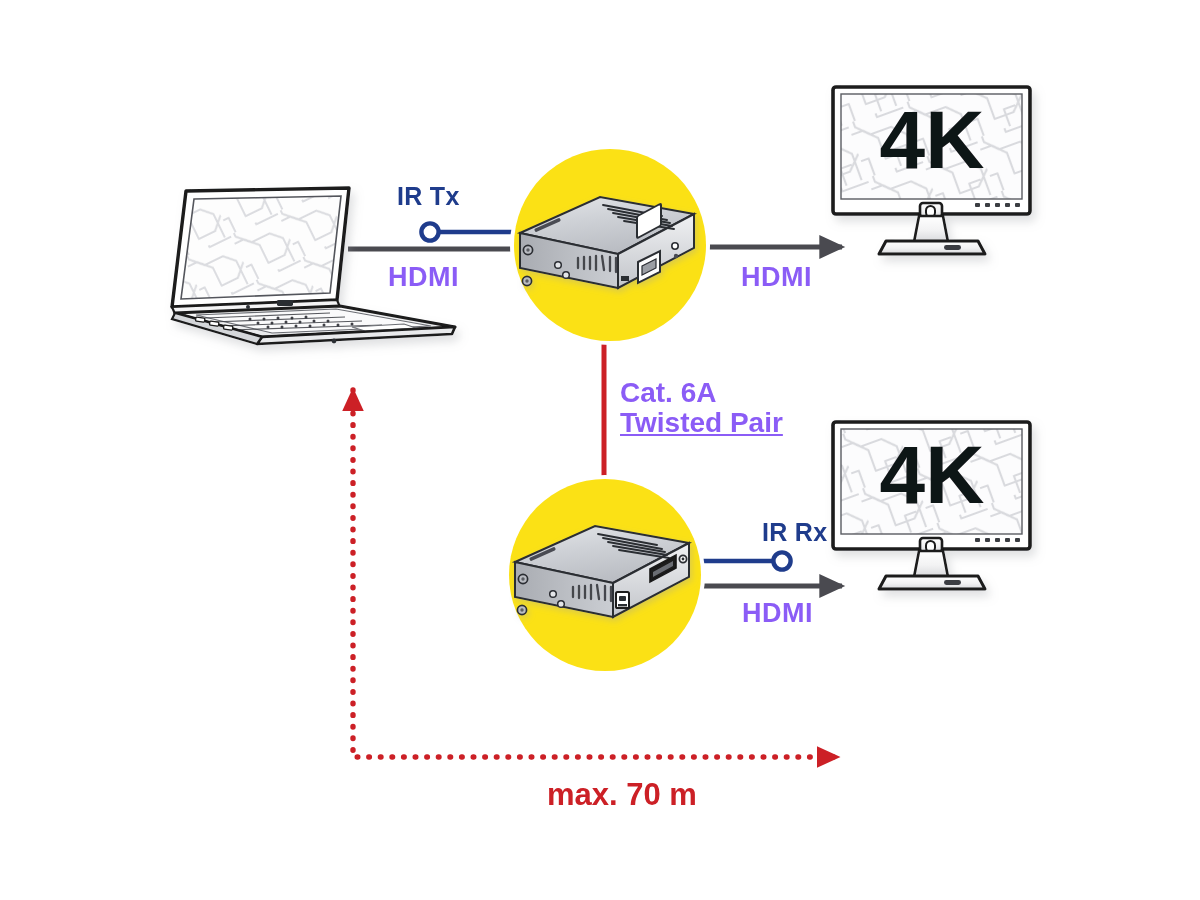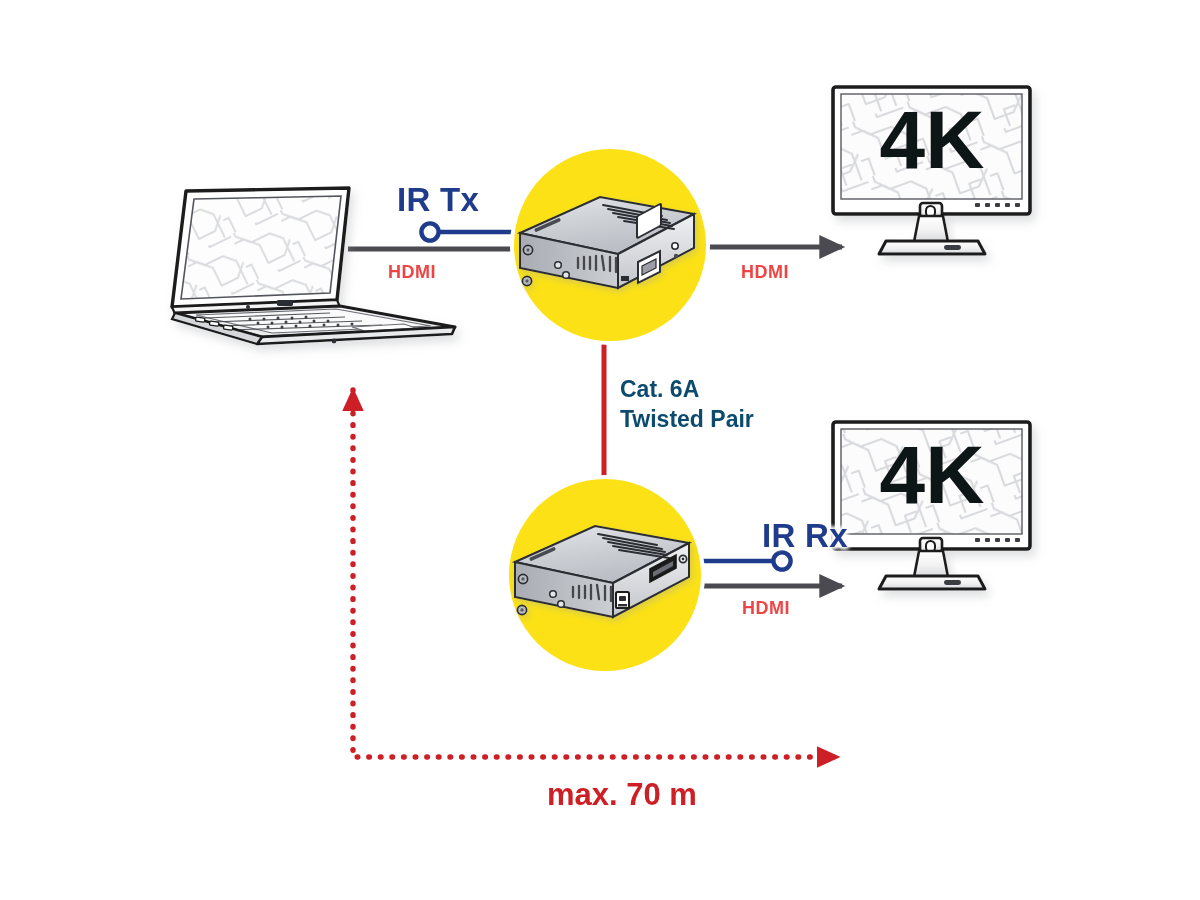--- a/index.html
+++ b/index.html
@@ -25,23 +25,23 @@
   .lbl {
     position: absolute;
     white-space: nowrap;
     font-weight: bold;
     line-height: 1.12;
     text-shadow:
        0 0 5px #ffffff,  0 0 5px #ffffff,  0 0 5px #ffffff,
        2px 2px 4px #ffffff, -2px 2px 4px #ffffff,
        2px -2px 4px #ffffff, -2px -2px 4px #ffffff;
   }
-  .lbl-hdmi { font-size: 18px; color: #ef4444; letter-spacing: 0.5px; }
-  .lbl-ir   { font-size: 33px; color: #1f3c8c; letter-spacing: 0.3px; }
-  .lbl-red  { font-size: 23px; color: #0c4a6e; }
+  .lbl-hdmi { font-size: 27px; color: #8b5cf6; letter-spacing: 0.5px; }
+  .lbl-ir   { font-size: 25px; color: #1f3c8c; letter-spacing: 0.3px; }
+  .lbl-red  { font-size: 28px; color: #8b5cf6; }
   .lbl-dist { font-size: 31px; color: #cc2026; }
 </style>
 </head>
 <body>
 
 <div id="stage">
 
   <svg id="svgroot" viewBox="0 0 1200 900">
     <defs>
 
@@ -330,21 +330,21 @@
     </g>
   </svg>
 
   <div class="lbl lbl-ir" style="left:397px; top:182px;">IR Tx</div>
 
   <div class="lbl lbl-hdmi" style="left:388px; top:262px;">HDMI</div>
 
   <div class="lbl lbl-hdmi" style="left:741px; top:262px;">HDMI</div>
 
   <div class="lbl lbl-red" style="left:620px; top:377px;">Cat. 6A</div>
-  <div class="lbl lbl-red" style="left:620px; top:407px;">Twisted Pair</div>
+  <div class="lbl lbl-red" style="left:620px; top:407px;text-decoration:underline;">Twisted Pair</div>
 
   <div class="lbl lbl-ir" style="left:762px; top:518px;">IR Rx</div>
 
   <div class="lbl lbl-hdmi" style="left:742px; top:598px;">HDMI</div>
 
   <div class="lbl lbl-dist" style="left:547px; top:778px;">max. 70 m</div>
 
 </div>
 
 </body></html>

